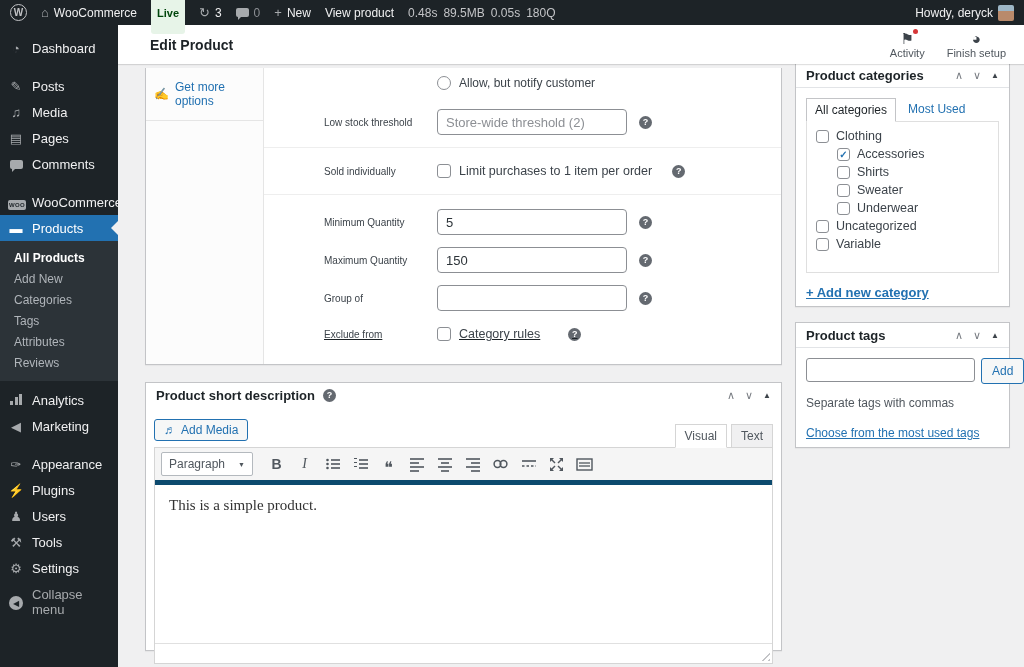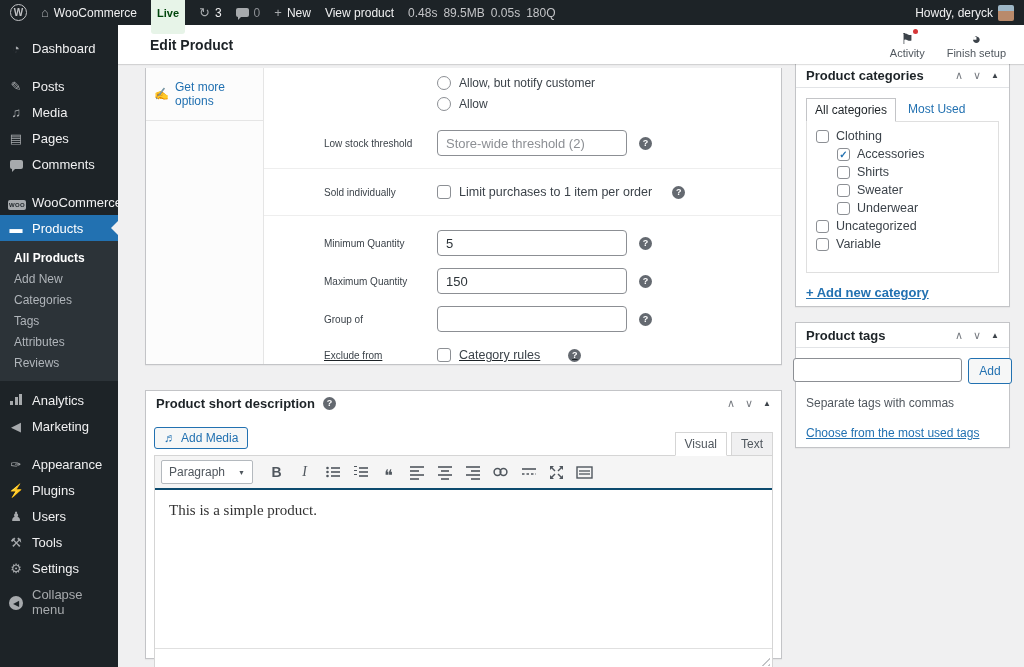--- a/index.html
+++ b/index.html
@@ -66,29 +66,29 @@
   .frow input::placeholder { color:#8c8f94; }
   .frow .helptip { margin-left:12px; }
   .radio { width:14px; height:14px; border:1px solid #8c8f94; border-radius:50%; background:#fff; display:inline-block; margin-right:8px; flex:0 0 14px; cursor:pointer; }
   .cb { width:14px; height:14px; border:1px solid #8c8f94; border-radius:3px; background:#fff; display:inline-flex; align-items:center; justify-content:center; margin-right:8px; flex:0 0 14px; cursor:pointer; font-size:11px; font-weight:bold; color:#2271b1; }
   .inline-lbl { font-size:12.5px; color:#3c434a; margin-right:8px; }
   .fsep { border-top:1px solid #eee; margin:8px 0; }
   .radio-row { height:21px; }
   .rtext { font-size:12px; color:#3c434a; }
 
   
-  .sd-panel { left:145px; top:382px; width:637px; height:269px;margin-top:8px; }
+  .sd-panel { left:145px; top:382px; width:637px; height:269px; }
   .sd-inside { padding:8px 8px 0; }
   .ed-tools { display:flex; align-items:flex-end; position:relative; height:32px; }
   .add-media { display:inline-flex; align-items:center; gap:5px; border:1px solid #2271b1; background:#f6f7f7; color:#2271b1; border-radius:3px; font-size:12px; padding:3px 9px; cursor:pointer; margin-bottom:6px; }
   .ed-tabs { margin-left:auto; display:flex; }
   .ed-tab { font-size:12px; color:#50575e; padding:4px 9px; border:1px solid #d5d5d5; background:#f0f0f1; cursor:pointer; margin-left:4px; margin-bottom:-1px; }
   .ed-tab.active { background:#fff; border-bottom-color:#fff; z-index:2; }
   .ed-container { border:1px solid #d5d5d5; }
-  .ed-toolbar { background:#f5f5f5; border-bottom:2px solid #0c4a6e; display:flex; align-items:center; padding:4px 6px; gap:3px;text-align:center; }
+  .ed-toolbar { background:#f5f5f5; border-bottom:5px solid #0c4a6e; display:flex; align-items:center; padding:4px 6px; gap:3px;text-align:center; }
   .para-select { background:#fff; border:1px solid #b4b9be; border-radius:2px; width:92px; height:24px; display:flex; align-items:center; font-size:12px; color:#50575e; padding:0 7px; cursor:pointer; margin-right:8px; }
   .para-select .ar { margin-left:auto; font-size:7px; color:#50575e; }
   .tbtn { width:25px; height:24px; display:inline-flex; align-items:center; justify-content:center; color:#50575e; cursor:pointer; border-radius:2px; }
   .tbtn.bold { font-weight:bold; font-size:14px; }
   .tbtn.italic { font-style:italic; font-family:"Liberation Serif",serif; font-size:14px; }
   .tbtn.quote { font-family:"Liberation Serif",serif; font-size:16px; line-height:10px; padding-top:8px; }
   .tbtn svg { display:block; }
   .ed-content { background:#fff; height:158px; padding:12px 14px; font-family:"Liberation Serif", serif; font-size:15px; color:#333; cursor:text; }
   .ed-status { height:20px; border-top:1px solid #e0e0e0; background:#fff; position:relative; }
   .grip { position:absolute; right:2px; bottom:2px; width:12px; height:12px; clip-path:polygon(100% 0,100% 100%,0 100%); background:repeating-linear-gradient(315deg,#c3c4c7 0 1.5px,transparent 1.5px 4.5px); cursor:nwse-resize; }
@@ -100,21 +100,21 @@
   .cat-tab-active { font-size:12px; border:1px solid #c3c4c7; border-bottom:1px solid #fff; background:#fff; padding:4px 8px; margin-bottom:-1px; cursor:pointer; }
   .cat-tab-link { font-size:12px; color:#2271b1; margin-left:12px; padding-bottom:5px; cursor:pointer; }
   .cat-list { border:1px solid #dfdfdf; background:#fff; height:152px; overflow:hidden; padding:5px 0; }
   .cat-item { display:flex; align-items:center; height:18px; padding-left:9px; font-size:12.5px; color:#3c434a; }
   .cat-item.child { padding-left:30px; }
   .cat-item .cb { width:13px; height:13px; flex:0 0 13px; margin-right:7px; font-size:10px; }
   .addcat { display:inline-block; margin-top:12px; font-size:13px; color:#2271b1; text-decoration:underline; font-weight:bold; cursor:pointer; }
 
   .tags-panel { left:795px; top:322px; width:215px; height:126px; }
   .tags-body { padding:10px; }
-  .tag-row { display:flex; gap:6px;justify-content:center; }
+  .tag-row { display:flex; gap:6px; }
   .tag-input { flex:1; height:24px; border:1px solid #8c8f94; border-radius:3px; padding:0 6px; font-size:12px; font-family:"Liberation Sans",sans-serif; }
   .tag-add { border:1px solid #2271b1; color:#2271b1; background:#f6f7f7; border-radius:3px; font-size:12px; padding:0 10px; height:26px; cursor:pointer; }
   .tag-hint { font-size:12px; color:#50575e; margin-top:12px; }
   .tag-link { display:inline-block; font-size:12px; color:#2271b1; text-decoration:underline; margin-top:16px; cursor:pointer; }
 </style>
 </head>
 <body>
 
 <div id="app">
 
@@ -256,25 +256,20 @@
       <div class="pd-tab">
         <span class="ic">✍</span>
         <span>Get more options</span>
       </div>
     </div>
     <div class="pd-form">
       <div class="frow radio-row">
         <span class="lbl"></span>
         <span class="radio"></span>
         <span class="rtext">Allow, but notify customer</span>
-      </div>
-      <div class="frow radio-row">
-        <span class="lbl"></span>
-        <span class="radio"></span>
-        <span class="rtext">Allow</span>
       </div>
       <div class="frow" style="margin-top:12px; height:34px;">
         <span class="lbl">Low stock threshold</span>
         <input type="text" placeholder="Store-wide threshold (2)" style="">
         <span class="helptip">?</span>
       </div>
       <div class="fsep"></div>
       <div class="frow" style="height:30px;">
         <span class="lbl">Sold individually</span>
         <span class="cb"></span>

